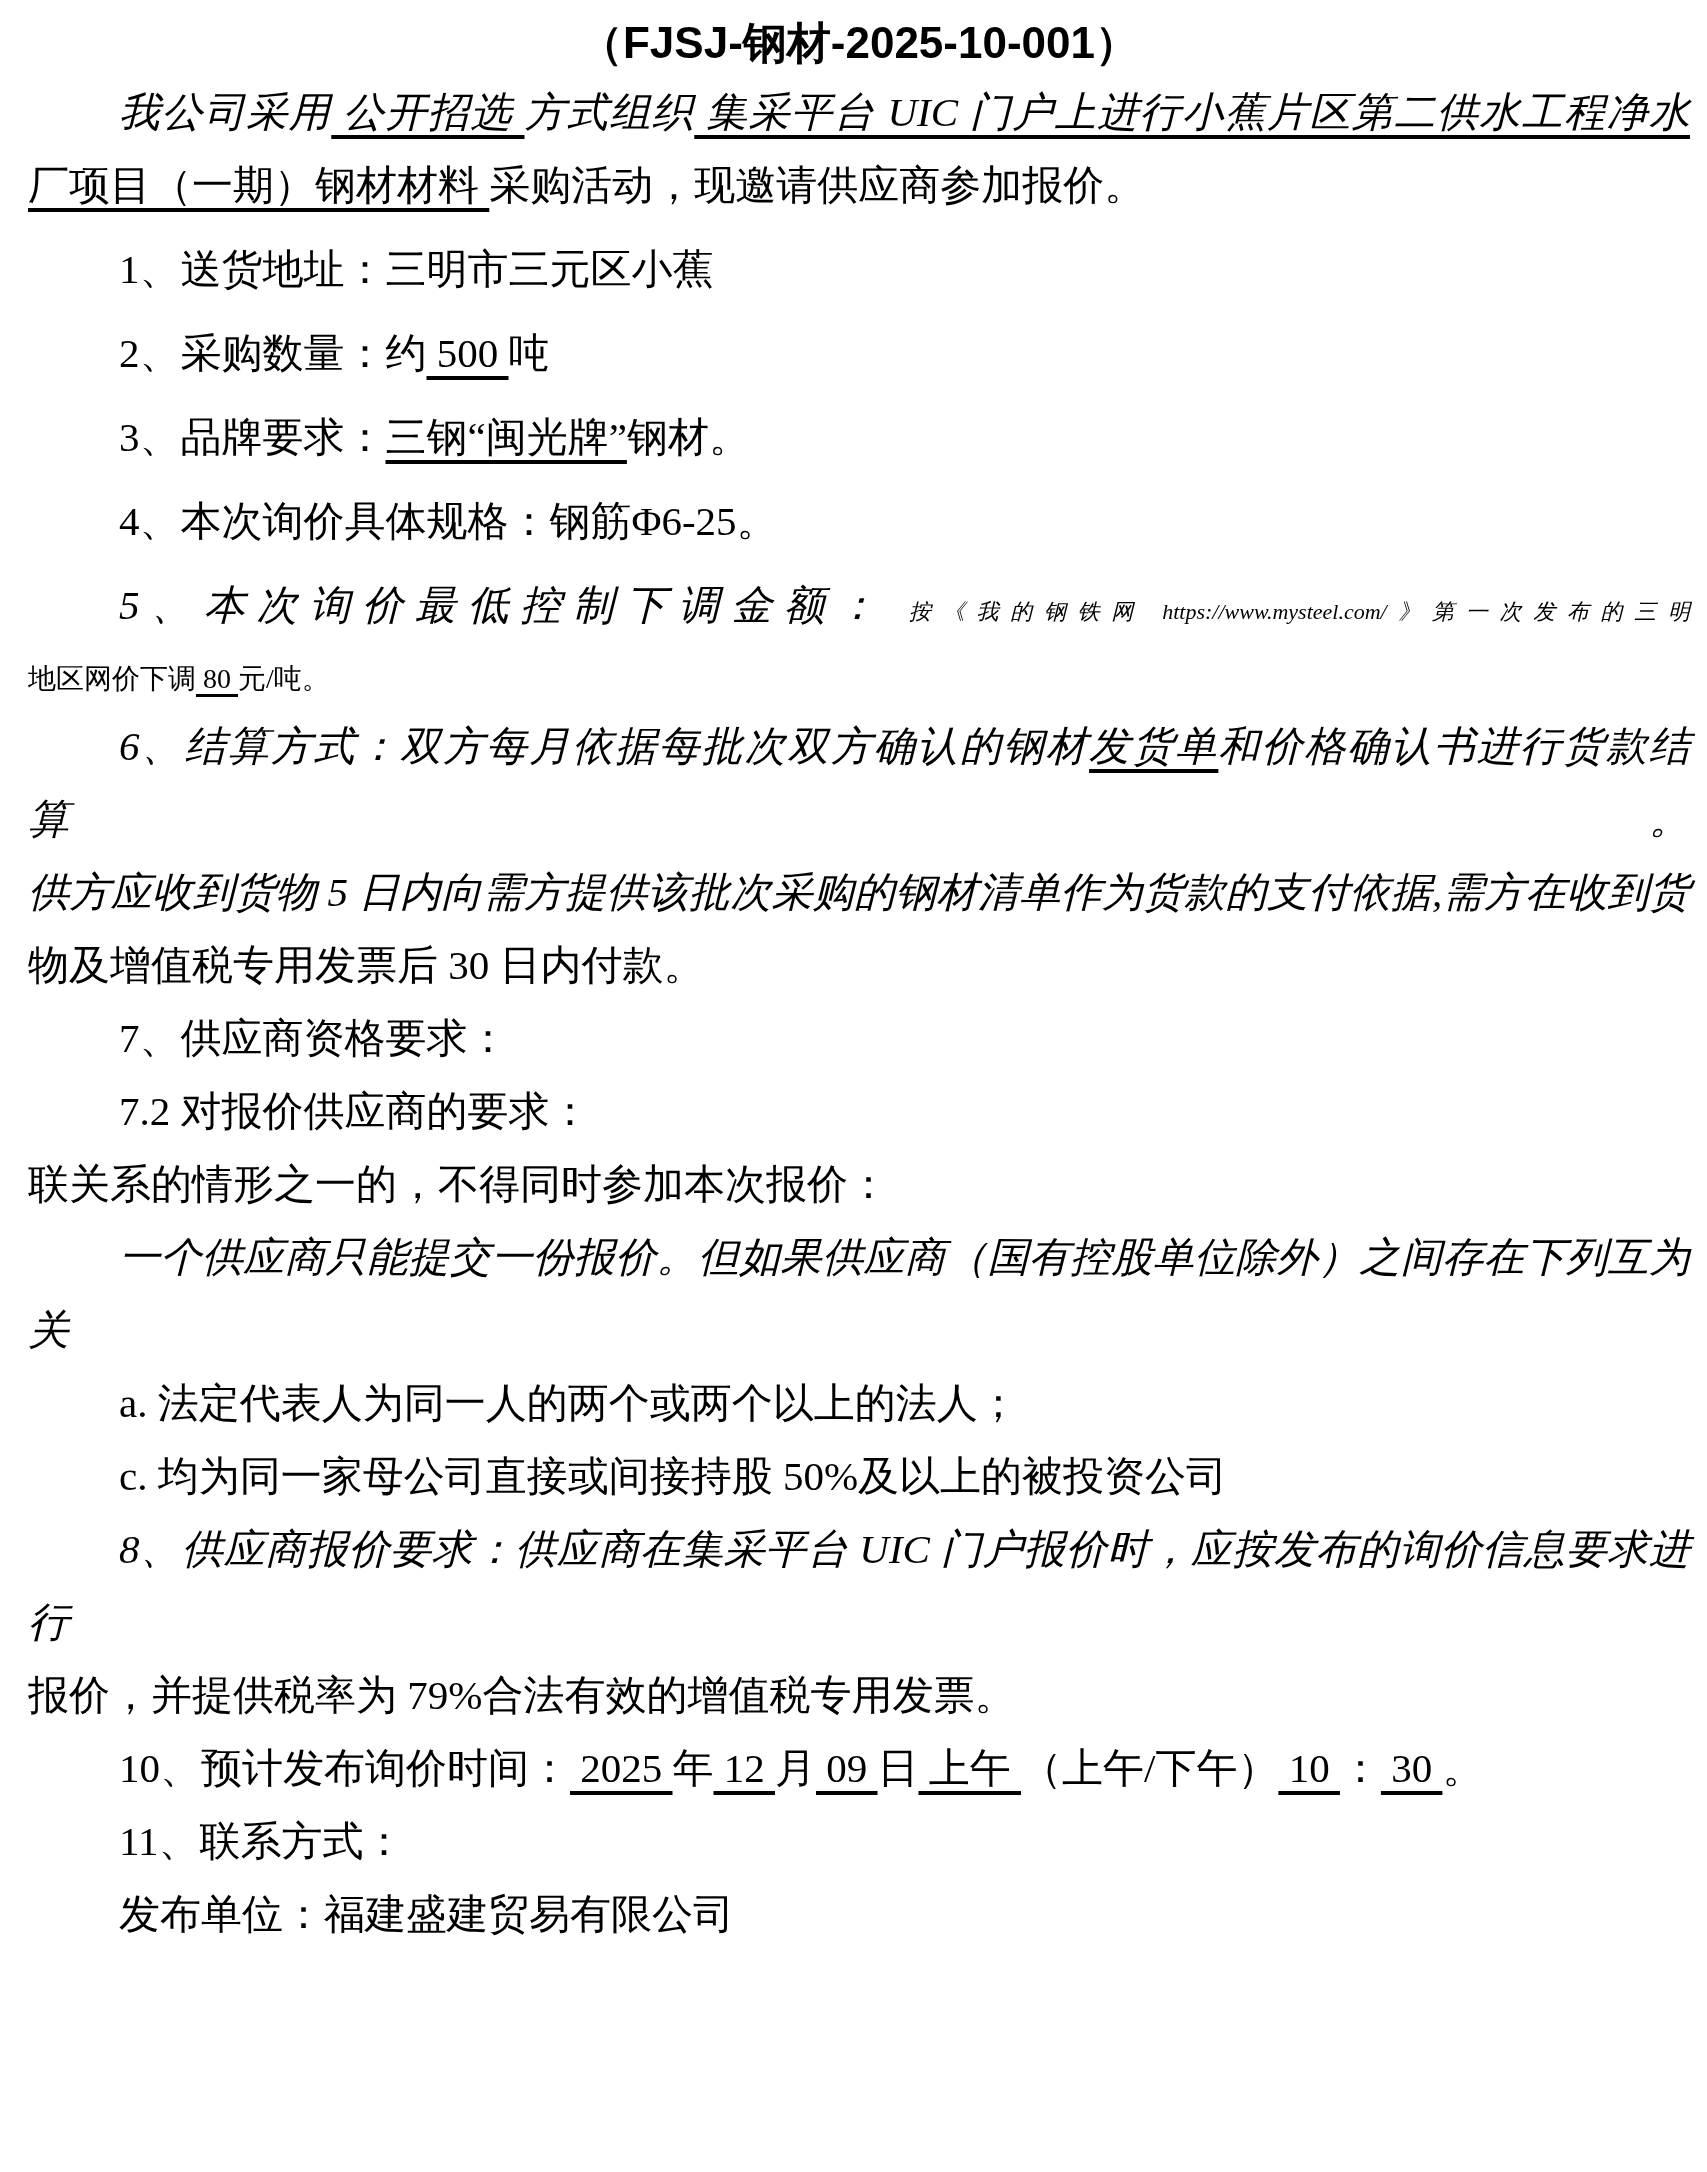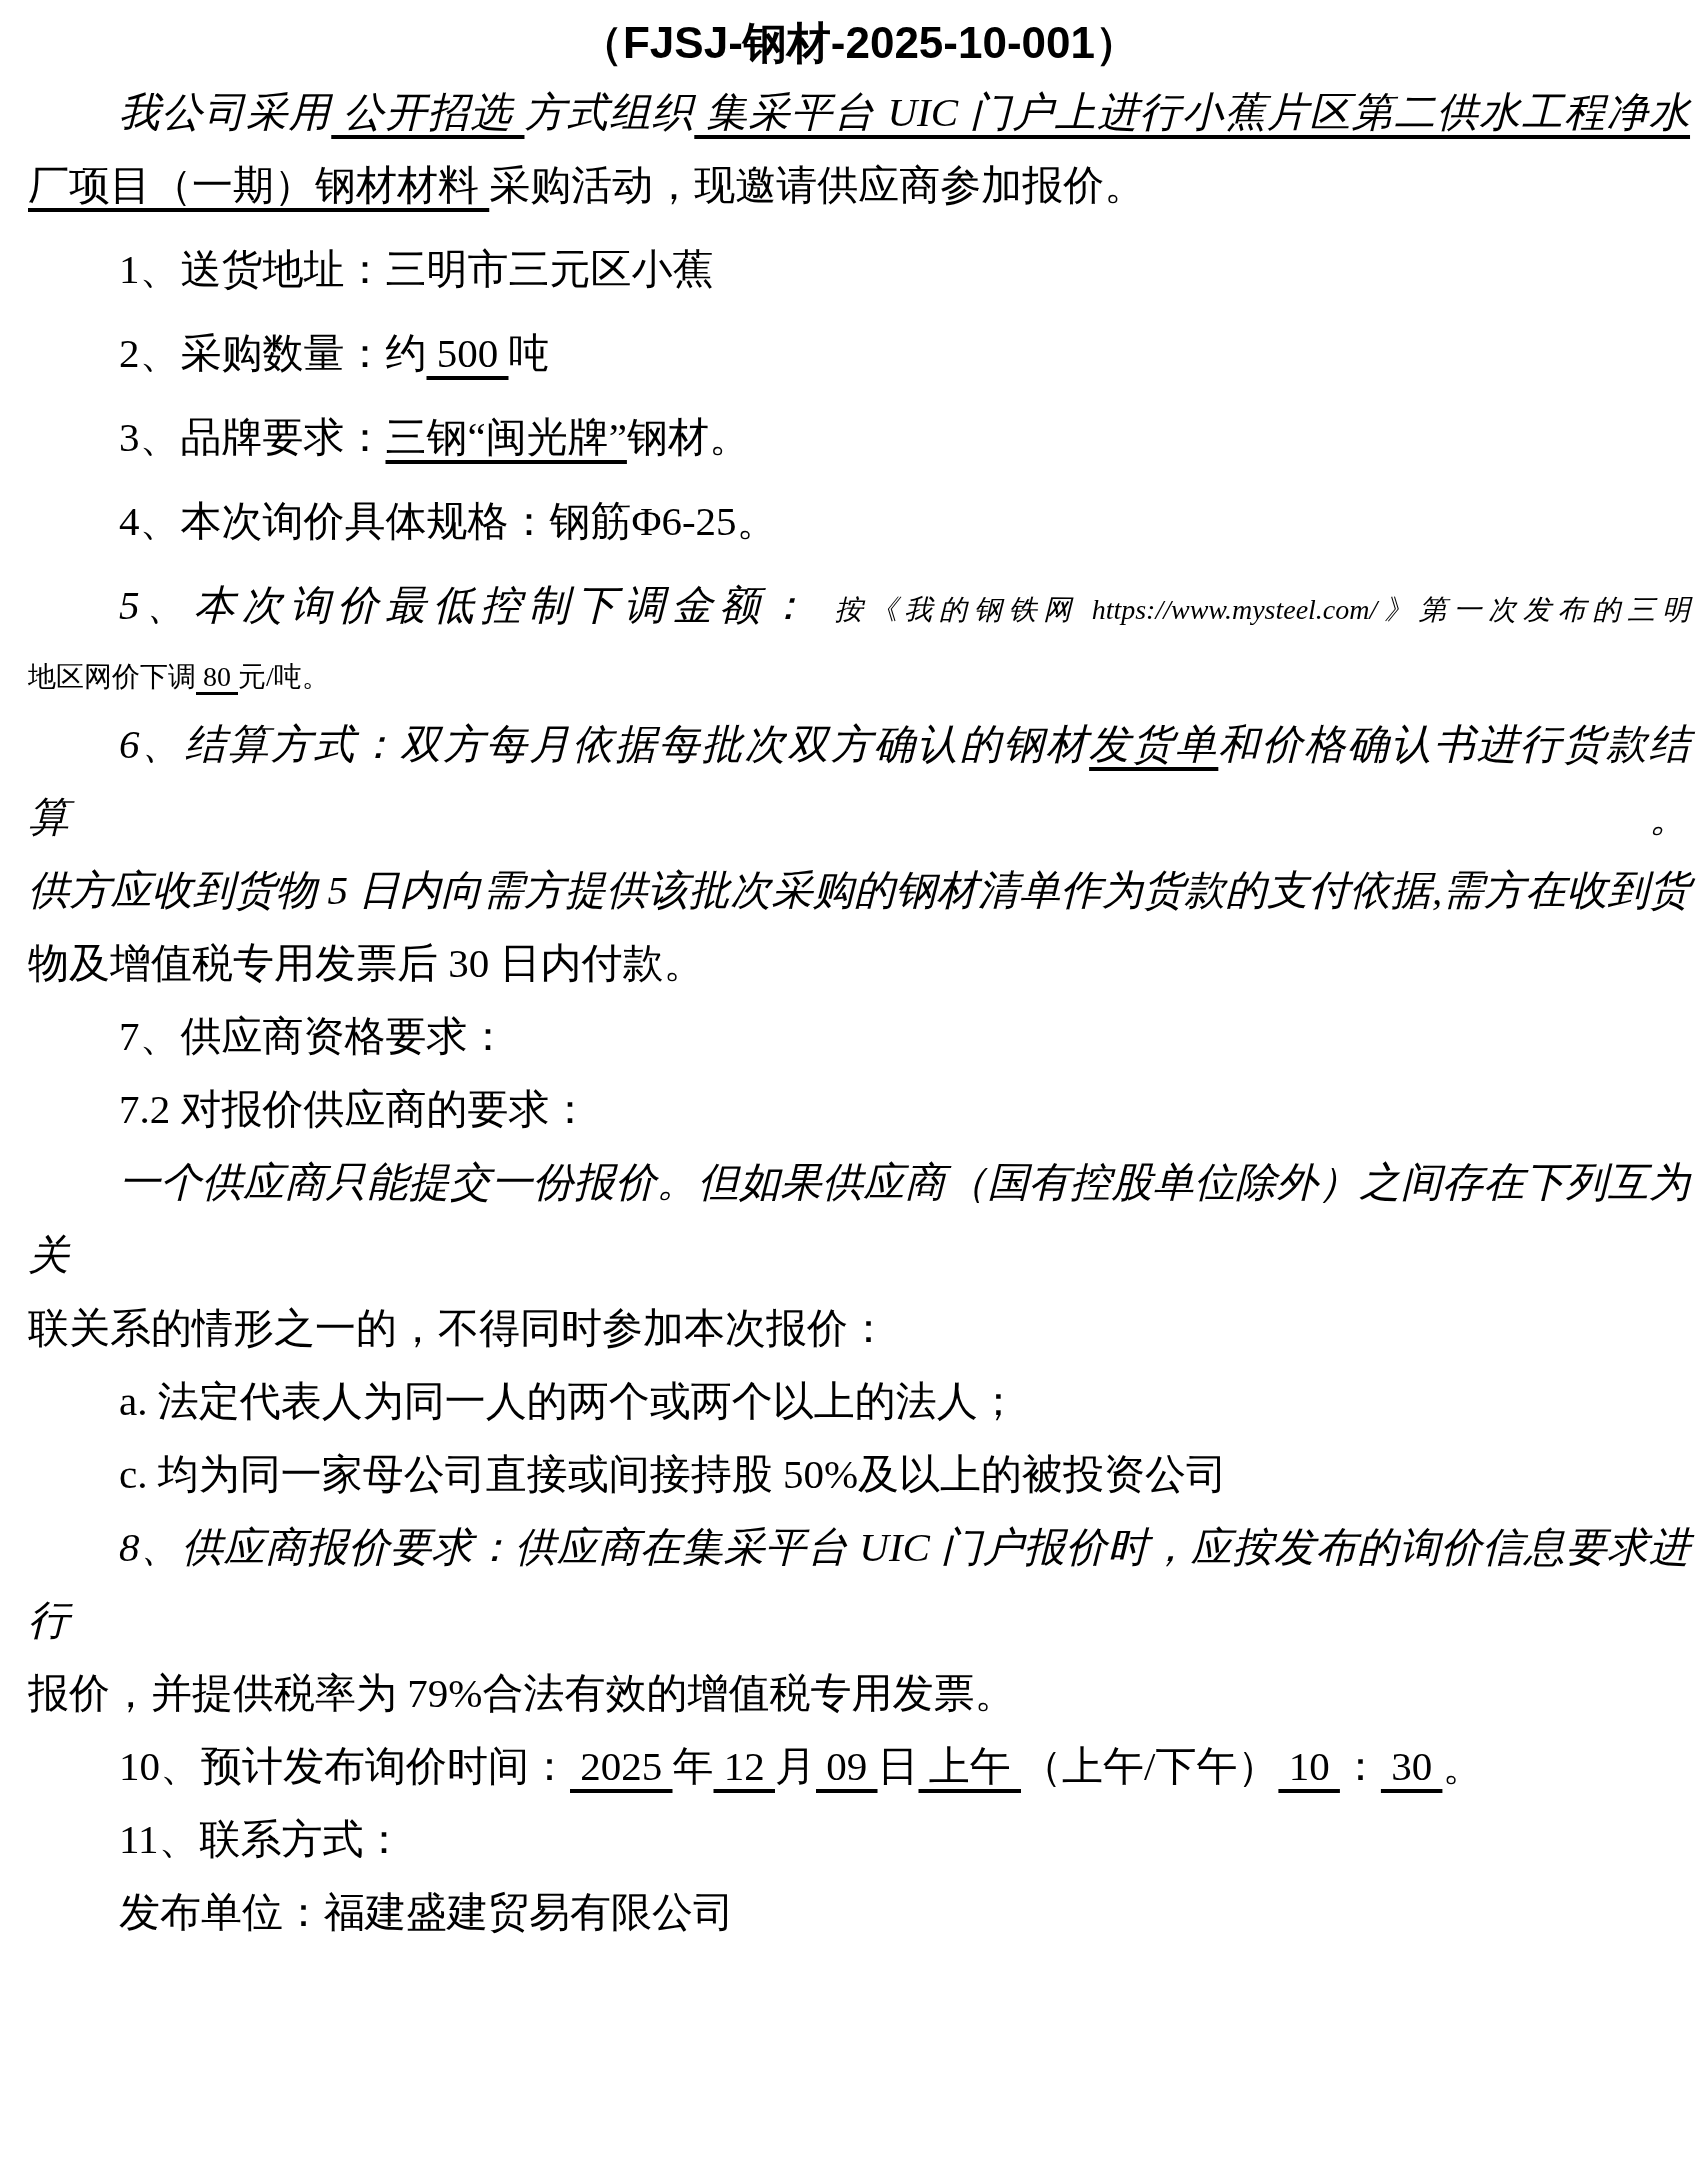--- a/index.html
+++ b/index.html
@@ -17,21 +17,21 @@
     font-weight: 700;
     font-size: 44px;
     line-height: 66px;
     text-align: center;
     padding-top: 2.8px;
   }
   .line { font-size: 41px; line-height: 73px; white-space: normal; }
   .indent { text-indent: 91px; }
   .fill { text-align: justify; text-align-last: justify; font-style: italic; }
   .mt { margin-top: 11px; }
-  .sm { font-size: 28px; margin-left: 20px; }
+  .sm { font-size: 22px; margin-left: 20px; }
   .line-sm { font-size: 28px; line-height: 62px; }
   .u {
     text-decoration-line: underline;
     text-decoration-thickness: 3.5px;
     text-underline-offset: 9px;
   }
   .line-sm .u, .u.sm {
     text-decoration-thickness: 2.8px;
     text-underline-offset: 6.2px;
   }
@@ -63,23 +63,23 @@
 
   <div class="line fill">供方应收到货物 5 日内向需方提供该批次采购的钢材清单作为货款的支付依据,需方在收到货</div>
 
   <div class="line">物及增值税专用发票后 30 日内付款。</div>
 
   <div class="line indent">7、供应商资格要求：</div>
 
 
   <div class="line indent">7.2 对报价供应商的要求：</div>
 
+  <div class="line">联关系的情形之一的，不得同时参加本次报价：</div>
+
   <div class="line indent fill">一个供应商只能提交一份报价。但如果供应商（国有控股单位除外）之间存在下列互为关</div>
-
-  <div class="line">联关系的情形之一的，不得同时参加本次报价：</div>
 
   <div class="line indent">a. 法定代表人为同一人的两个或两个以上的法人；</div>
 
 
   <div class="line indent">c. 均为同一家母公司直接或间接持股 50%及以上的被投资公司</div>
 
   <div class="line indent fill">8、供应商报价要求：供应商在集采平台 UIC 门户报价时，应按发布的询价信息要求进行</div>
 
   <div class="line">报价，并提供税率为 79%合法有效的增值税专用发票。</div>
 

